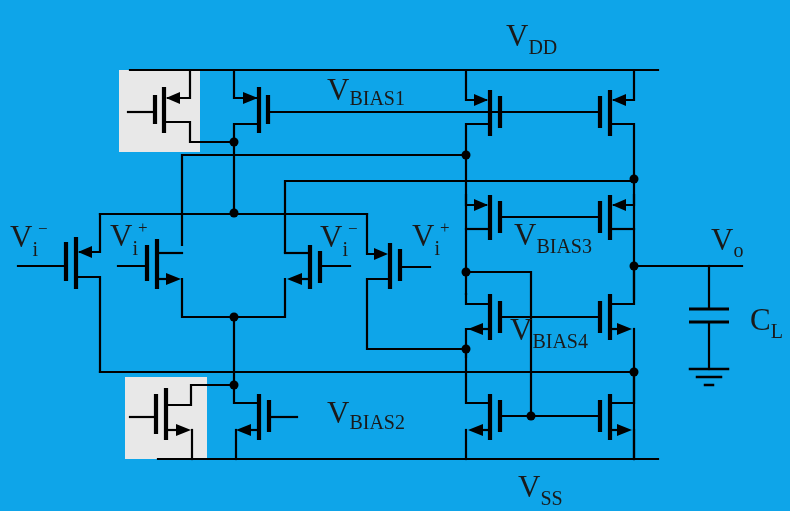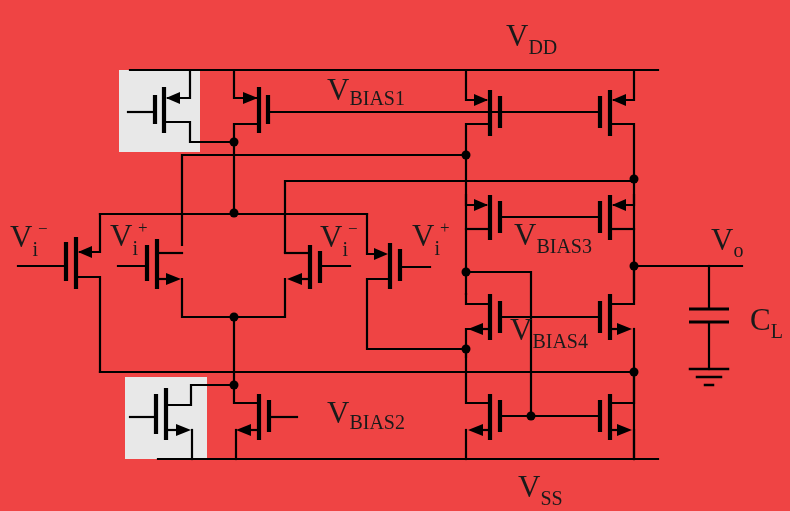--- a/index.html
+++ b/index.html
@@ -1,16 +1,16 @@
 <!DOCTYPE html>
 <html><head>
 <meta charset="utf-8">
 <style>
   html, body { margin: 0; padding: 0; background: #ffffff; }
-  #canvas { position: relative; width: 790px; height: 511px; overflow: hidden; background: #ef4444; }
+  #canvas { position: relative; width: 790px; height: 511px; overflow: hidden; background: #0ea5e9; }
   svg { position: absolute; left: 0; top: 0; }
   .wire { stroke: #000; stroke-width: 2.2; fill: none; stroke-linecap: square; }
   .gate { stroke: #000; stroke-width: 4.2; fill: none; }
   .chan { stroke: #000; stroke-width: 4.2; fill: none; }
   .dot { fill: #000; }
   .arrow { fill: #000; }
   .shade { fill: #e8e8e8; }
   .lbl { font-family: "Liberation Serif", serif; fill: #1a1a1a; }
   .big { font-size: 31px; }
   .sub { font-size: 20px; }

